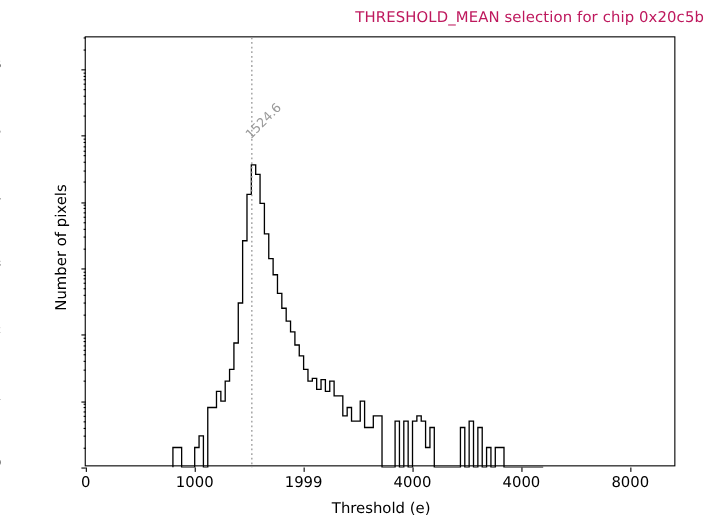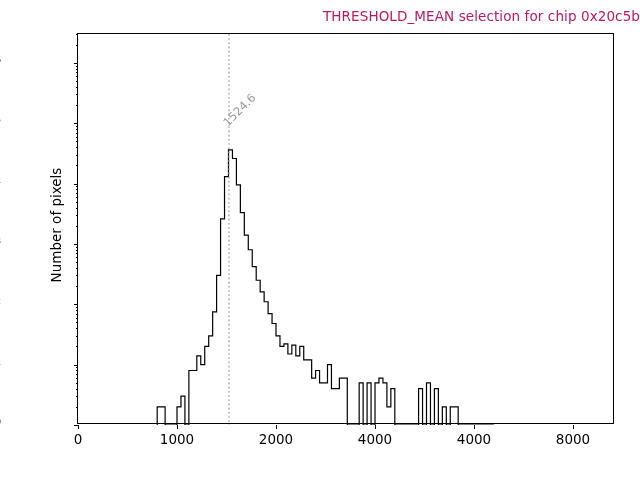--- a/index.html
+++ b/index.html
@@ -111,20 +111,21 @@
 
     <svg id="plot-svg" viewBox="0 0 537 391" preserveAspectRatio="none" xmlns="http://www.w3.org/2000/svg">
       <polyline id="hist-path" fill="none" stroke="#000000" stroke-width="1.2" stroke-linejoin="miter" stroke-linecap="butt" points="79.20,391.00 79.20,372.83 83.16,372.83 83.16,372.83 87.12,372.83 87.12,391.00 99.00,391.00 99.00,372.83 102.96,372.83 102.96,362.20 106.92,362.20 106.92,391.00 110.88,391.00 110.88,336.48 114.85,336.48 114.85,336.48 118.81,336.48 118.81,321.81 122.77,321.81 122.77,330.63 126.73,330.63 126.73,312.46 130.69,312.46 130.69,301.83 134.65,301.83 134.65,277.81 138.61,277.81 138.61,241.47 142.57,241.47 142.57,184.85 146.53,184.85 146.53,142.66 150.49,142.66 150.49,115.95 154.45,115.95 154.45,124.48 158.41,124.48 158.41,150.88 162.37,150.88 162.37,178.60 166.33,178.60 166.33,201.08 170.29,201.08 170.29,215.75 174.25,215.75 174.25,232.64 178.21,232.64 178.21,246.25 182.17,246.25 182.17,257.95 186.13,257.95 186.13,267.77 190.09,267.77 190.09,279.62 194.05,279.62 194.05,289.51 198.01,289.51 198.01,301.83 201.97,301.83 201.97,312.46 205.93,312.46 205.93,309.96 209.89,309.96 209.89,320.00 213.85,320.00 213.85,311.18 217.81,311.18 217.81,321.81 221.77,321.81 221.77,312.46 225.73,312.46 225.73,325.85 229.69,325.85 229.69,325.85 233.65,325.85 233.65,344.03 237.61,344.03 237.61,336.48 241.57,336.48 241.57,348.81 245.53,348.81 245.53,348.81 249.49,348.81 249.49,330.63 253.45,330.63 253.45,354.66 257.41,354.66 257.41,354.66 261.37,354.66 261.37,344.03 265.33,344.03 265.33,344.03 269.29,344.03 269.29,391.00 273.25,391.00 273.25,391.00 277.21,391.00 277.21,391.00 281.17,391.00 281.17,348.81 285.13,348.81 285.13,391.00 289.09,391.00 289.09,348.81 293.05,348.81 293.05,391.00 297.01,391.00 297.01,348.81 300.97,348.81 300.97,344.03 304.93,344.03 304.93,348.81 308.89,348.81 308.89,372.83 312.85,372.83 312.85,354.66 316.81,354.66 316.81,391.00 328.69,391.00 328.69,391.00 332.65,391.00 332.65,391.00 336.62,391.00 336.62,391.00 340.58,391.00 340.58,354.66 344.54,354.66 344.54,391.00 348.50,391.00 348.50,348.81 352.46,348.81 352.46,391.00 356.42,391.00 356.42,354.66 360.38,354.66 360.38,391.00 364.34,391.00 364.34,372.83 368.30,372.83 368.30,391.00 372.26,391.00 372.26,372.83 376.22,372.83 376.22,372.83 380.18,372.83 380.18,391.00 396.02,391.00 396.02,391.00 399.98,391.00 399.98,391.00 411.86,391.00 411.86,391.00 415.82,391.00 415.82,391.00"></polyline>
       <line id="vline" x1="150.94" y1="0" x2="150.94" y2="391" stroke="#999999" stroke-width="1.2" stroke-dasharray="1.6 2.6"></line>
     </svg>
 
     <div id="peak-annotation" style="left: 151.942px; top: 81.1684px; transform: rotate(-45deg); color: rgb(153, 153, 153);">1524.6</div>
 
     <div id="ylabel">Number of pixels</div>
 
+    <div id="xlabel">Threshold (e)</div>
 
     <div id="ytick-container">
         <div class="ytick-major" style="top: 391px;"></div>
         <div class="ytick-label" style="top: 391px;">10<sup>0</sup></div>
         <div class="ytick-major" style="top: 330.634px;"></div>
         <div class="ytick-label" style="top: 330.634px;">10<sup>1</sup></div>
         <div class="ytick-major" style="top: 270.267px;"></div>
         <div class="ytick-label" style="top: 270.267px;">10<sup>2</sup></div>
         <div class="ytick-major" style="top: 209.901px;"></div>
         <div class="ytick-label" style="top: 209.901px;">10<sup>3</sup></div>
@@ -184,21 +185,21 @@
         <div class="ytick-minor" style="top: 31.5643px;"></div>
         <div class="ytick-minor" style="top: 10.63px;"></div>
         <div class="ytick-minor" style="top: 0px;"></div>
       </div>
     <div id="xtick-container">
         <div class="xtick-major" style="left: 0px;"></div>
         <div class="xtick-label" style="left: 0px;">0</div>
         <div class="xtick-major" style="left: 99.0044px;"></div>
         <div class="xtick-label" style="left: 99.0044px;">1000</div>
         <div class="xtick-major" style="left: 198.009px;"></div>
-        <div class="xtick-label" style="left: 198.009px;">2000</div>
+        <div class="xtick-label" style="left: 198.009px;">1999</div>
         <div class="xtick-major" style="left: 297.013px;"></div>
         <div class="xtick-label" style="left: 297.013px;">4000</div>
         <div class="xtick-major" style="left: 396.018px;"></div>
         <div class="xtick-label" style="left: 396.018px;">4000</div>
         <div class="xtick-major" style="left: 495.022px;"></div>
         <div class="xtick-label" style="left: 495.022px;">8000</div>
       </div>
 
   </div>
 </div>

